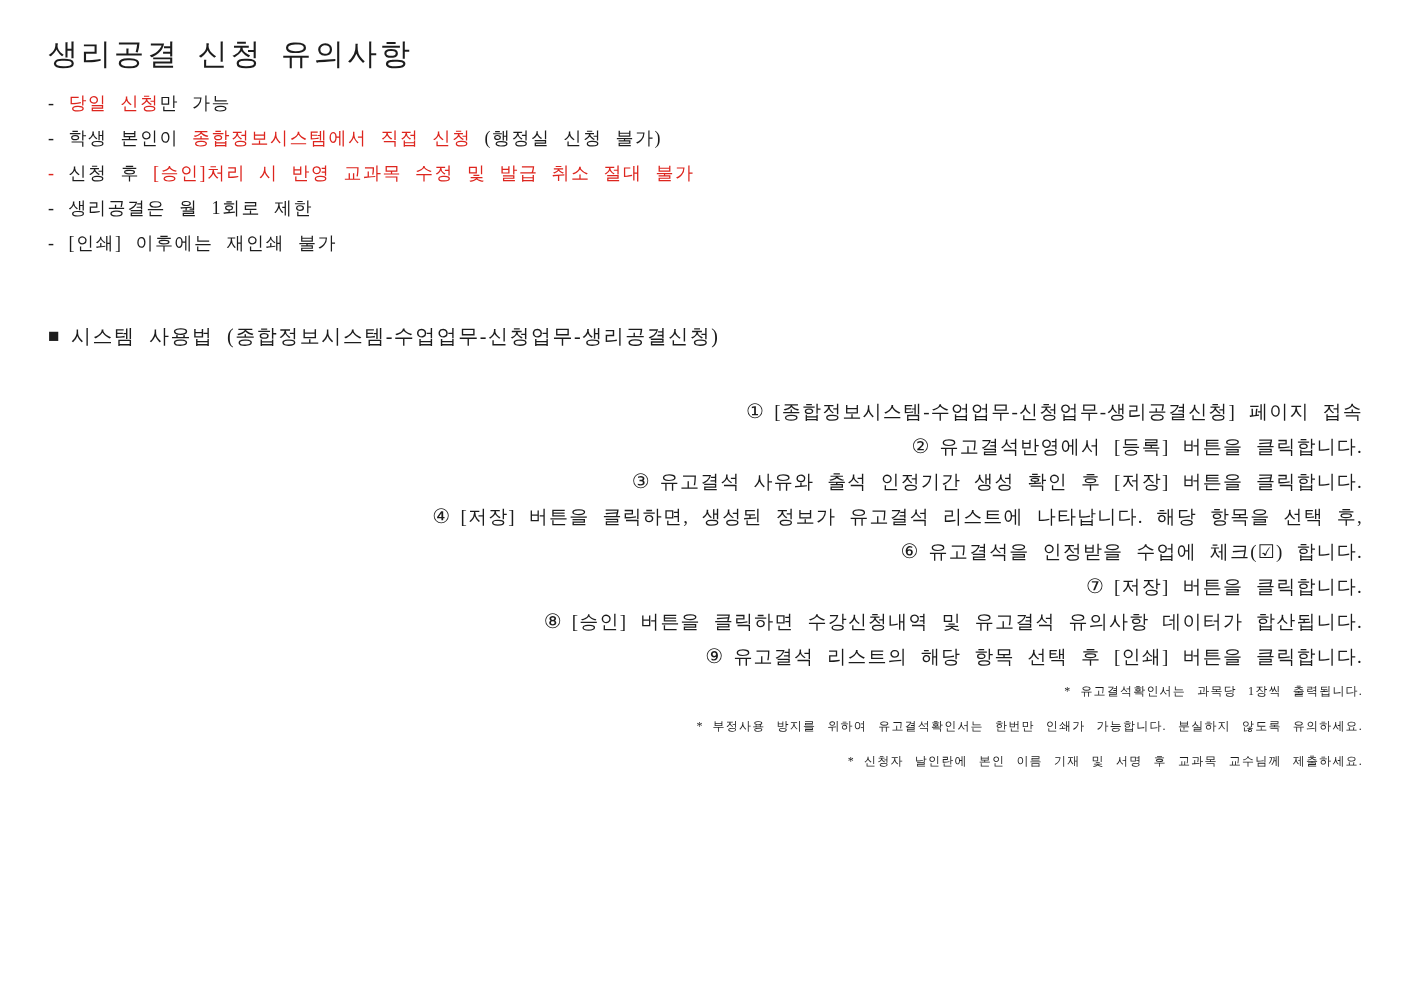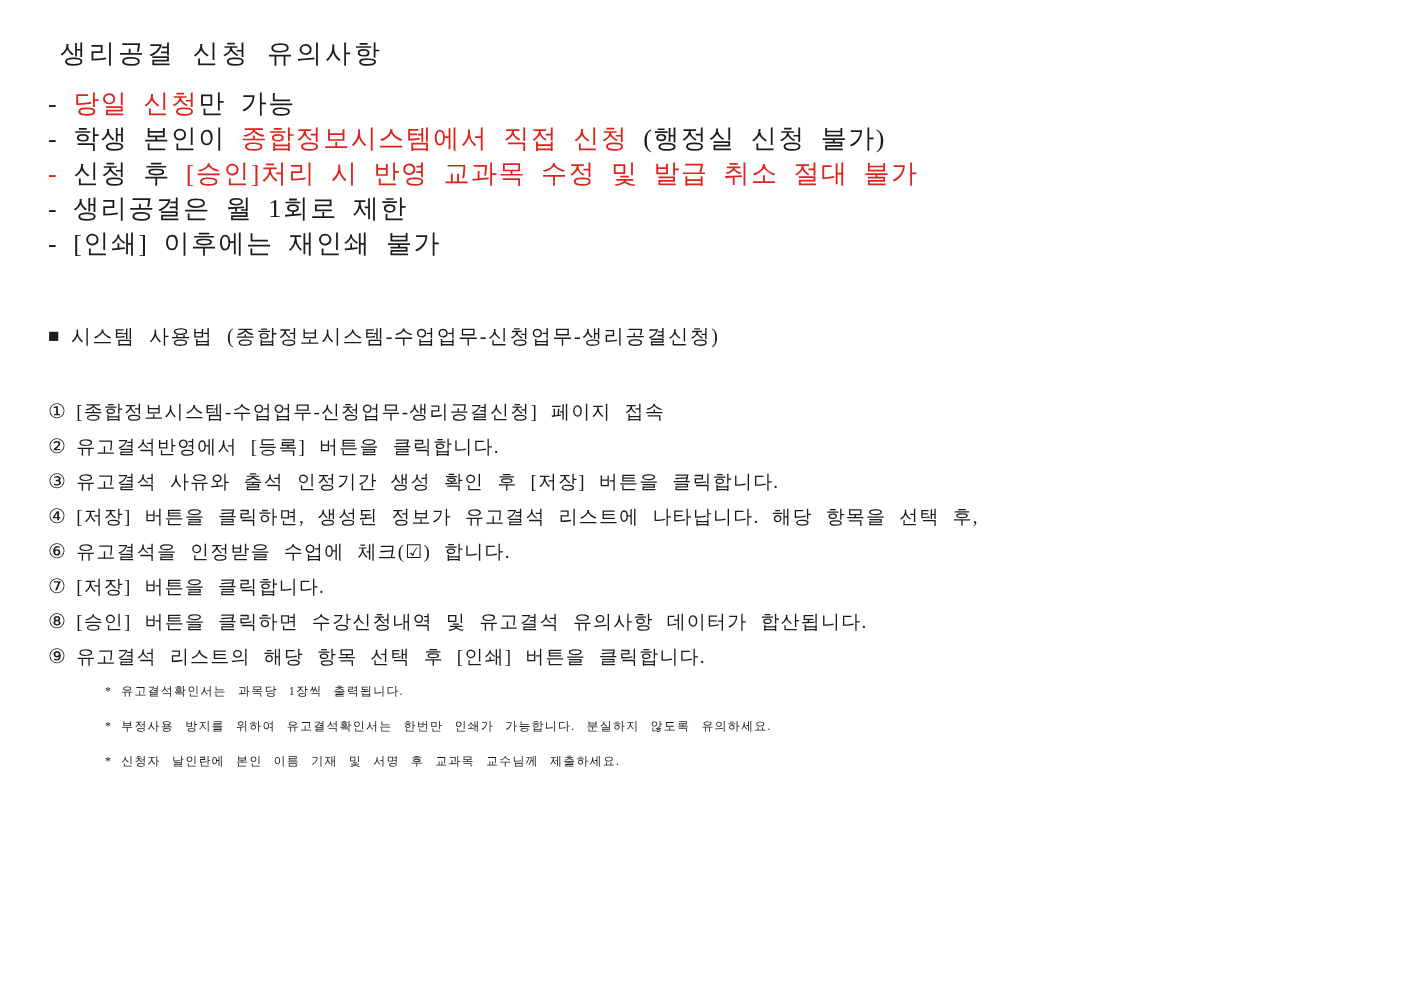--- a/index.html
+++ b/index.html
@@ -14,29 +14,29 @@
     height:992px;
     margin:0 auto;
     background:var(--bg);
     overflow:hidden;
     box-sizing:border-box;
     padding:36px 40px 0 48px;
     font-family:"Liberation Serif","DejaVu Serif",serif;
     color:var(--ink);
   }
   .title{
-    font-size:26px;
+    font-size:30px;
     font-weight:normal;
     letter-spacing:3px;
     word-spacing:7px;
-    margin:0 0 14px 12px;
+    margin:0 0 14px 0;
     line-height:36px;
   }
   .note-line{
-    font-size:26px;
+    font-size:18px;
     line-height:35px;
     letter-spacing:1.5px;
     word-spacing:7px;
     white-space:nowrap;
   }
   .red{color:var(--red);}
   .section-header{
     margin-top:58px;
     font-size:20px;
     line-height:35px;
@@ -45,20 +45,22 @@
     white-space:nowrap;
   }
   .section-header .sq{
     display:inline-block;
     font-size:19px;
     margin-right:10px;
     transform:translateY(-1px);
   }
   .steps{
     margin-top:40px;
+    margin-left:25px;
+    text-align:right;
   }
   .step-line{
     font-size:19px;
     line-height:35px;
     letter-spacing:1.2px;
     word-spacing:7px;
     white-space:nowrap;
   }
   .step-line .num{
     display:inline-block;

